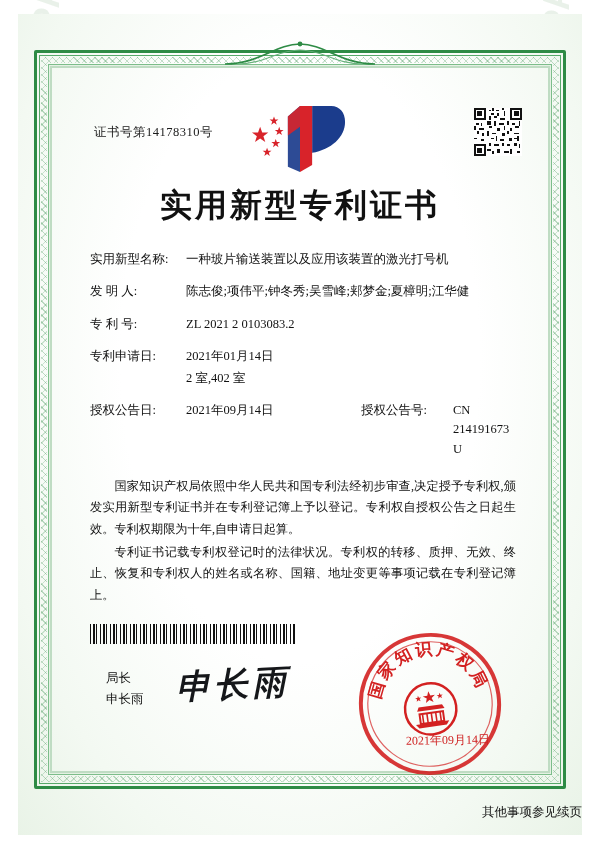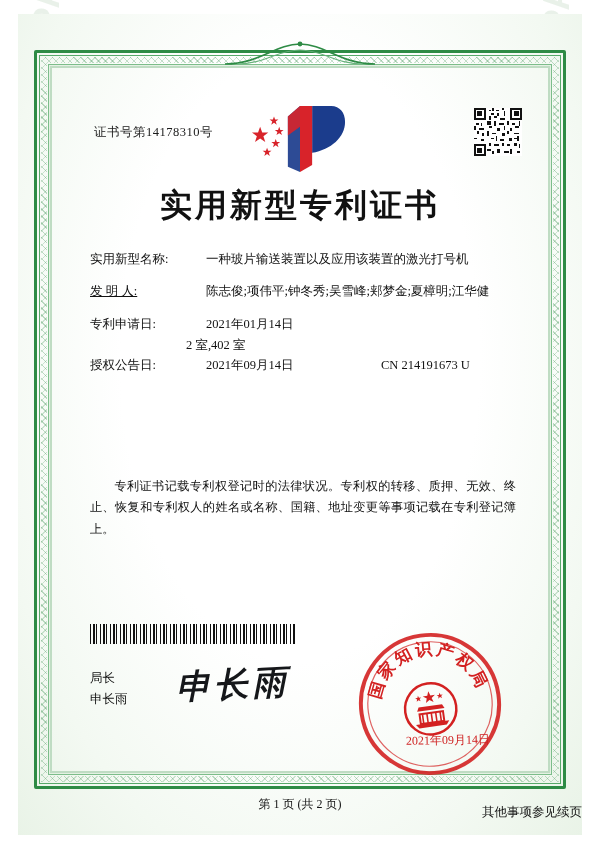--- a/index.html
+++ b/index.html
@@ -158,48 +158,47 @@
     right: 18px;
     top: 166px;
     font-size: 12.5px;
     color: #111;
     line-height: 1.55;
   }
   .row {
     display: flex;
     align-items: flex-start;
     margin-bottom: 13px;
-    gap: 20px;
   }
   .row .label {
     width: 96px;
     flex: 0 0 96px;
     letter-spacing: 0;
     white-space: nowrap;
   }
   .row .label.spread {
     display: flex;
     justify-content: space-between;
     padding-right: 6px;
     box-sizing: border-box;
-    text-decoration: underline;
   }
   .row .value {
     flex: 1 1 auto;
   }
   .inline-pair {
     display: flex;
     width: 100%;
   }
   .inline-pair .first { flex: 0 0 175px; }
   .inline-pair .second-label { flex: 0 0 92px; }
 
   .addr-second-line {
     margin-left: 96px;
     margin-top: -11px;
+    margin-bottom: 13px;
     font-size: 12.5px;
   }
 
   .paragraphs {
     position: absolute;
     left: 26px;
     right: 20px;
     top: 392px;
     font-size: 12.2px;
     line-height: 1.75;
@@ -217,21 +216,21 @@
     top: 540px;
     width: 206px;
     height: 20px;
     background-image: repeating-linear-gradient(90deg,
       #111 0 1px, transparent 1px 3px, #111 3px 5px, transparent 5px 6px,
       #111 6px 7px, transparent 7px 10px);
   }
 
   .signature-block {
     position: absolute;
-    left: 26px;
+    left: 42px;
     top: 584px;
     font-size: 12.5px;
     line-height: 1.7;
     color: #111;
   }
   .handwriting {
     position: absolute;
     left: 112px;
     top: 578px;
     font-size: 34px;
@@ -406,40 +405,46 @@
       <div class="row">
         <div class="label">实用新型名称:</div>
         <div class="value">一种玻片输送装置以及应用该装置的激光打号机</div>
       </div>
 
       <div class="row">
         <div class="label spread">发 明 人:</div>
         <div class="value">陈志俊;项伟平;钟冬秀;吴雪峰;郏梦金;夏樟明;江华健</div>
       </div>
 
+      <div class="row">
+        <div class="label spread">专 利 号:</div>
+        <div class="value">ZL 2021 2 0103083.2</div>
+      </div>
 
       <div class="row">
         <div class="label">专利申请日:</div>
         <div class="value">2021年01月14日</div>
       </div>
 
 
       <div class="addr-second-line">2 室,402 室</div>
 
       <div class="row two">
         <div class="label">授权公告日:</div>
         <div class="inline-pair">
           <div class="first">2021年09月14日</div>
+          <div class="second-label">授权公告号:</div>
           <div class="second">CN 214191673 U</div>
         </div>
       </div>
 
     </div>
 
     <div class="paragraphs">
+      <p>国家知识产权局依照中华人民共和国专利法经初步审查,决定授予专利权,颁发实用新型专利证书并在专利登记簿上予以登记。专利权自授权公告之日起生效。专利权期限为十年,自申请日起算。</p>
       <p>专利证书记载专利权登记时的法律状况。专利权的转移、质押、无效、终止、恢复和专利权人的姓名或名称、国籍、地址变更等事项记载在专利登记簿上。</p>
     </div>
 
     <div class="barcode"></div>
 
     <div class="signature-block">
       <div>局长</div>
       <div>申长雨</div>
     </div>
     <div class="handwriting">申长雨</div>
@@ -460,19 +465,18 @@
           <path d="M-9 -2 L-9 8 M-4.5 -2 L-4.5 8 M0 -2 L0 8 M4.5 -2 L4.5 8 M9 -2 L9 8" stroke="#d32121" stroke-width="1.6"></path>
           <path d="M-14 -5 L14 -5 L12 -9 L-12 -9 Z" fill="#d32121"></path>
           <polygon points="0,-24 1.6,-19.6 6.2,-19.6 2.5,-16.9 3.9,-12.5 0,-15.2 -3.9,-12.5 -2.5,-16.9 -6.2,-19.6 -1.6,-19.6" fill="#d32121"></polygon>
           <polygon points="-11,-21 -10.2,-18.8 -7.9,-18.8 -9.7,-17.4 -9,-15.2 -11,-16.5 -13,-15.2 -12.3,-17.4 -14.1,-18.8 -11.8,-18.8" fill="#d32121"></polygon>
           <polygon points="11,-21 11.8,-18.8 14.1,-18.8 12.3,-17.4 13,-15.2 11,-16.5 9,-15.2 9.7,-17.4 7.9,-18.8 10.2,-18.8" fill="#d32121"></polygon>
         </g>
       </g>
     </svg>
     <div class="seal-date">2021年09月14日</div>
 
-    <div class="page-no">第 1 页 (共 2 页)</div>
 
   </div>
 
   <div class="footnote">其他事项参见续页</div>
 
 </div>
 
 </body></html>

